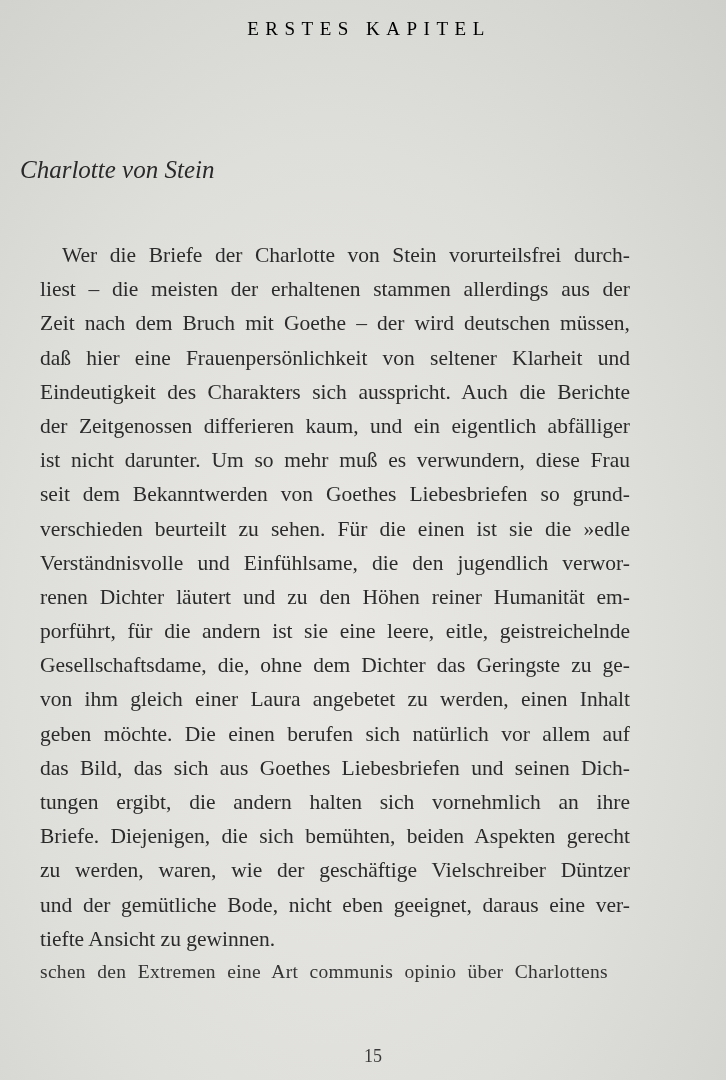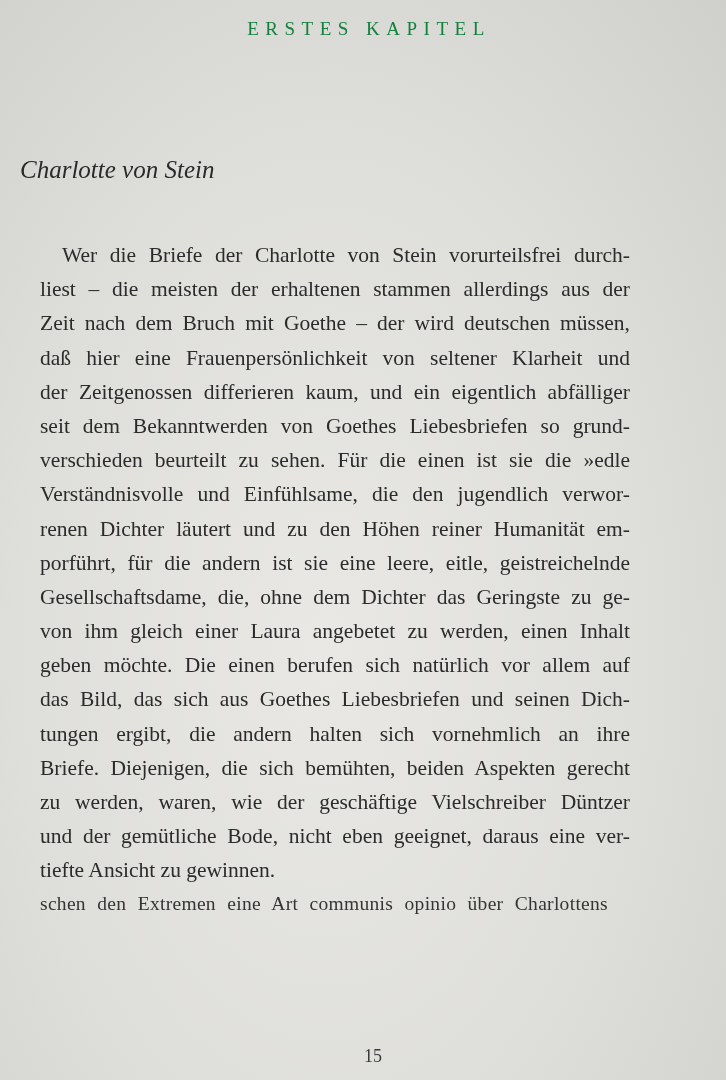--- a/index.html
+++ b/index.html
@@ -22,21 +22,21 @@
       width: 726px; height: 1080px;
     }
     .running-head {
       position: absolute;
       top: 18px;
       left: 0;
       width: 100%;
       text-align: center;
       font-size: 19px;
       letter-spacing: 6.5px;
-      color: #15803d;
+      color: #000000;
       padding-left: 12px;
       box-sizing: border-box;
     }
     .chapter-title {
       position: absolute;
       top: 156px;
       left: 0;
       width: 100%;
       text-align: left;
       font-size: 25px;
@@ -100,21 +100,23 @@
   <div class="running-head">ERSTES KAPITEL</div>
 
   <div class="chapter-title">Charlotte von Stein</div>
 
   <div class="body-text">
     <div class="paragraph para1">
       <span class="line indent">Wer die Briefe der Charlotte von Stein vorurteilsfrei durch-</span>
       <span class="line">liest – die meisten der erhaltenen stammen allerdings aus der</span>
       <span class="line">Zeit nach dem Bruch mit Goethe – der wird deutschen müssen,</span>
       <span class="line">daß hier eine Frauenpersönlichkeit von seltener Klarheit und</span>
+      <span class="line">Eindeutigkeit des Charakters sich ausspricht. Auch die Berichte</span>
       <span class="line">der Zeitgenossen differieren kaum, und ein eigentlich abfälliger</span>
+      <span class="line">ist nicht darunter. Um so mehr muß es verwundern, diese Frau</span>
       <span class="line">seit dem Bekanntwerden von Goethes Liebesbriefen so grund-</span>
       <span class="line">verschieden beurteilt zu sehen. Für die einen ist sie die »edle</span>
       <span class="line">Verständnisvolle und Einfühlsame, die den jugendlich verwor-</span>
       <span class="line">renen Dichter läutert und zu den Höhen reiner Humanität em-</span>
       <span class="line">porführt, für die andern ist sie eine leere, eitle, geistreichelnde</span>
       <span class="line">Gesellschaftsdame, die, ohne dem Dichter das Geringste zu ge-</span>
       <span class="line">von ihm gleich einer Laura angebetet zu werden, einen Inhalt</span>
       <span class="line">geben möchte. Die einen berufen sich natürlich vor allem auf</span>
       <span class="line">das Bild, das sich aus Goethes Liebesbriefen und seinen Dich-</span>
       <span class="line">tungen ergibt, die andern halten sich vornehmlich an ihre</span>

